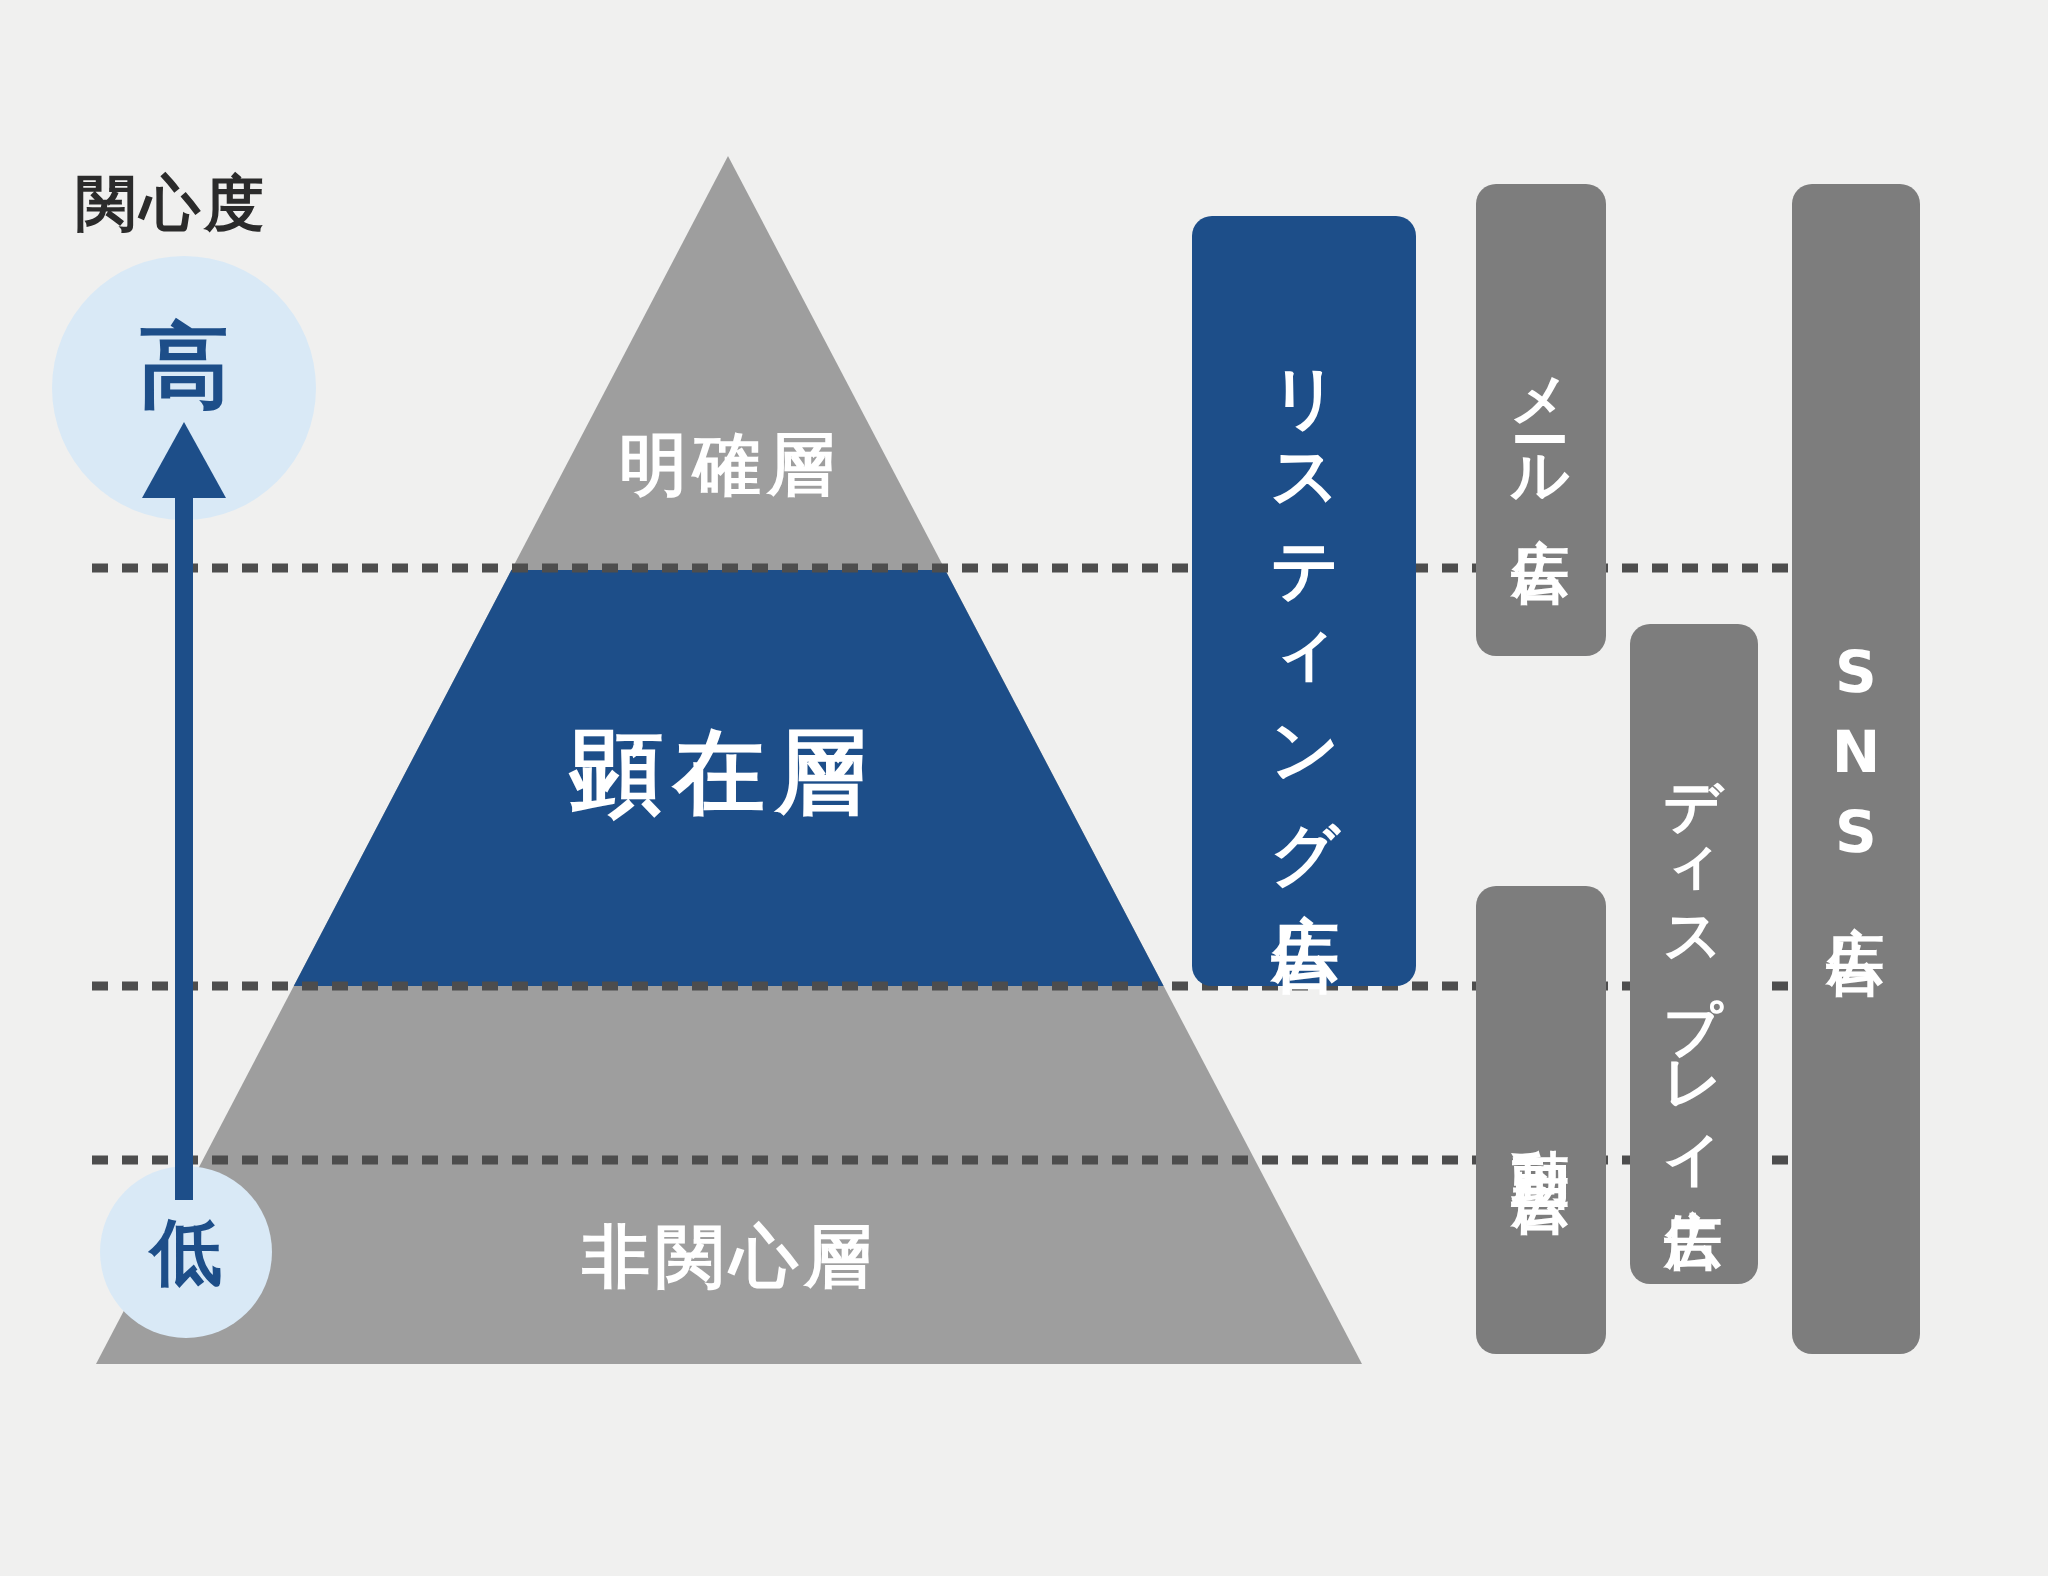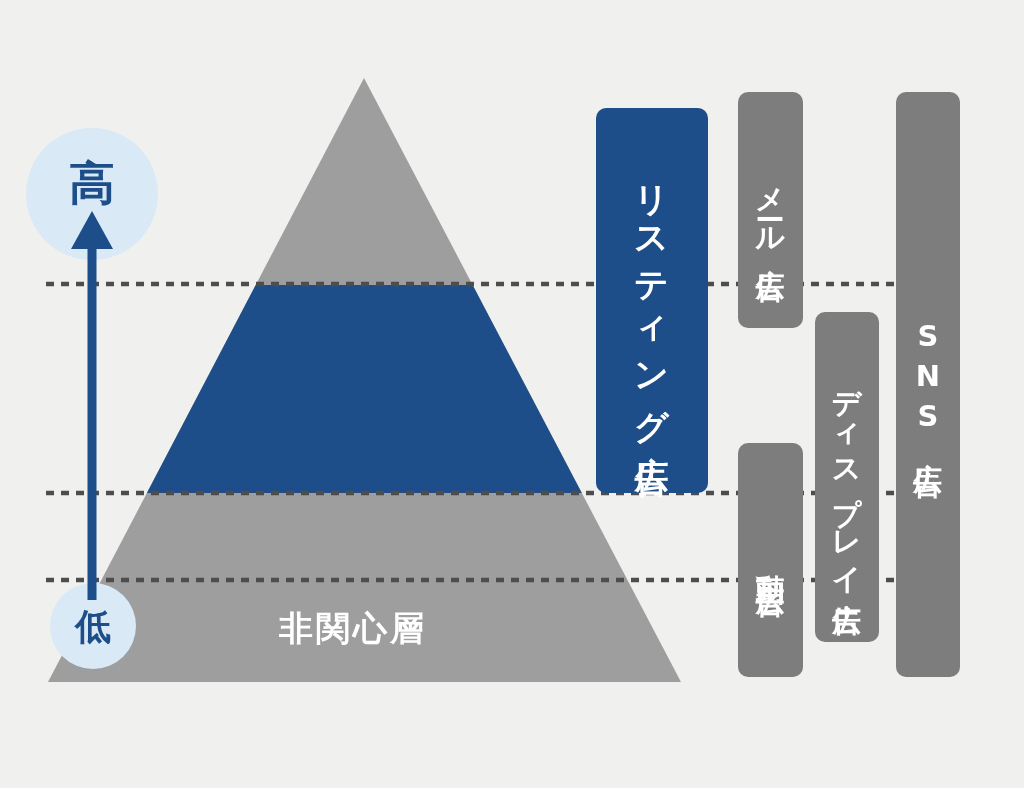--- a/index.html
+++ b/index.html
@@ -50,21 +50,21 @@
     position: absolute;
     transform: translate(-50%, -50%);
     color: var(--white, #ffffff);
     font-weight: bold;
     white-space: nowrap;
     letter-spacing: 3px;
   }
   #label-clear        { left: 365px; top: 233px; font-size: 34px; }
   #label-manifest     { left: 362px; top: 387px; font-size: 46px; letter-spacing: 5px; }
   #label-latent       { left: 365px; top: 536px; font-size: 34px; }
-  #label-uninterested { left: 353px; top: 629px; font-size: 34px; }
+  #label-uninterested { left: 365px; top: 629px; font-size: 34px; }
 
   .bar {
     position: absolute;
     border-radius: 10px;
     display: flex;
     align-items: center;
     justify-content: center;
     writing-mode: vertical-rl;
     text-orientation: mixed;
     color: var(--white, #ffffff);
@@ -94,23 +94,26 @@
     <line class="dotline" x1="46" y1="493" x2="896" y2="493"></line>
     <line class="dotline" x1="46" y1="580" x2="896" y2="580"></line>
 
     <circle class="circle-fill" cx="92" cy="194" r="66"></circle>
     <circle class="circle-fill" cx="93" cy="626" r="43"></circle>
 
     <line class="arrow-stroke" x1="92" y1="600" x2="92" y2="246"></line>
     <polygon class="arrow-fill" points="92,211 71,249 113,249"></polygon>
   </svg>
 
+  <div class="axis-title">関心度</div>
   <div class="circle-label" id="label-high">高</div>
   <div class="circle-label" id="label-low">低</div>
 
+  <div class="pyr-label" id="label-clear">明確層</div>
+  <div class="pyr-label" id="label-manifest">顕在層</div>
   <div class="pyr-label" id="label-uninterested">非関心層</div>
 
   <div class="bar bar-blue" id="bar-listing">リスティング広告</div>
   <div class="bar bar-gray" id="bar-mail">メール広告</div>
   <div class="bar bar-gray" id="bar-video">動画広告</div>
   <div class="bar bar-gray" id="bar-display">ディスプレイ広告</div>
   <div class="bar bar-gray" id="bar-sns">SNS広告</div>
 
 </div>
 

